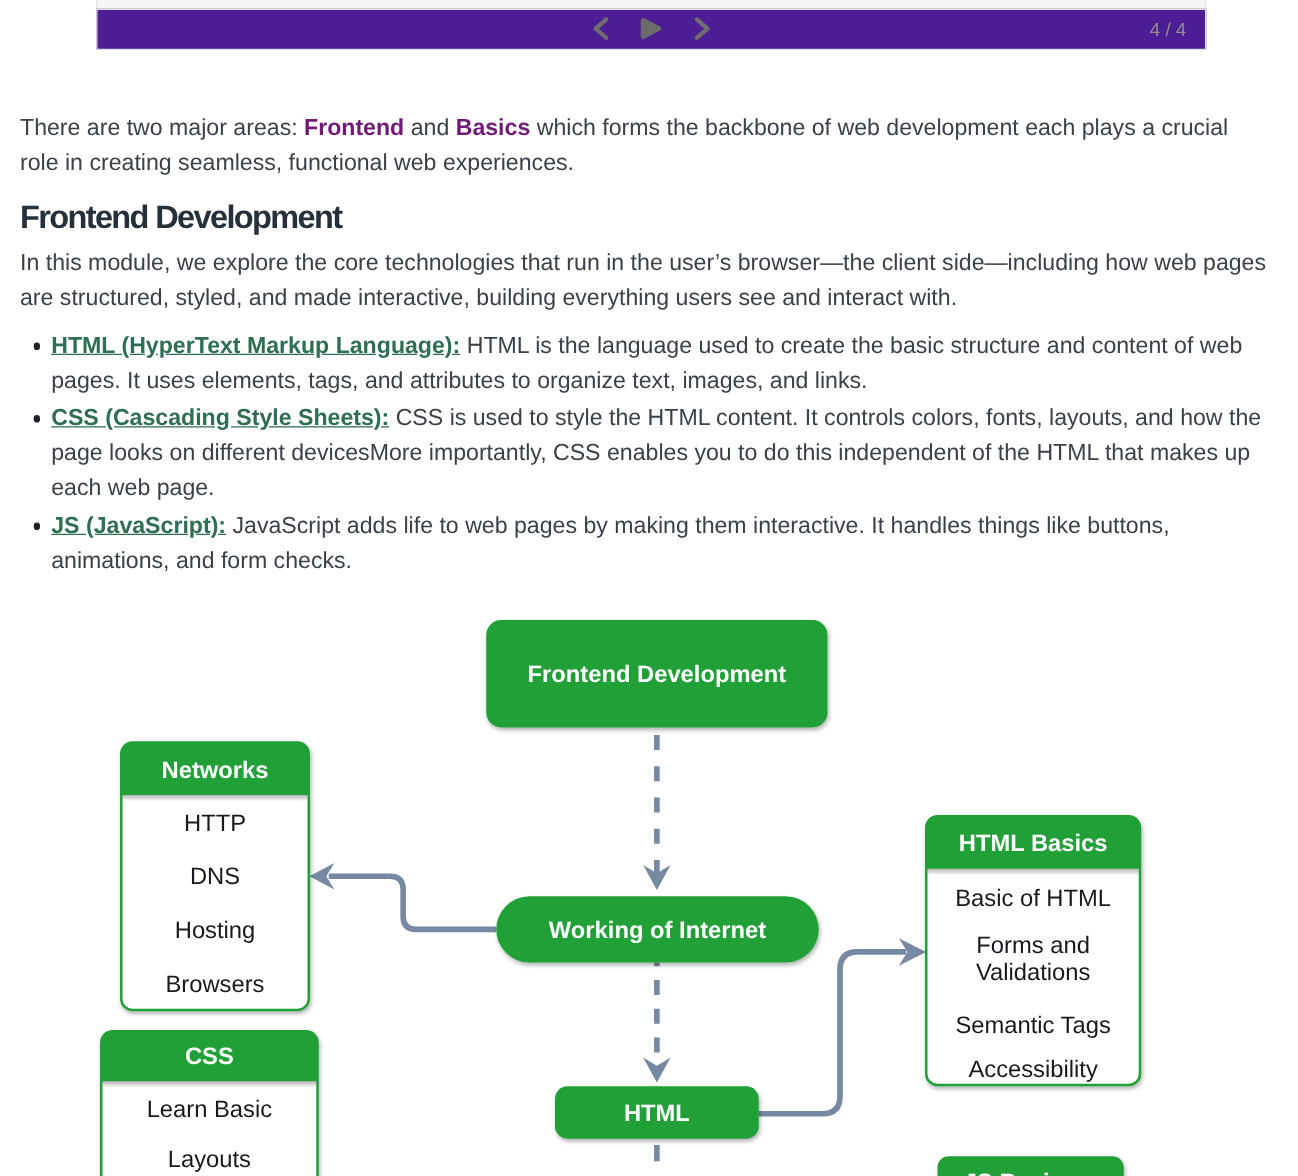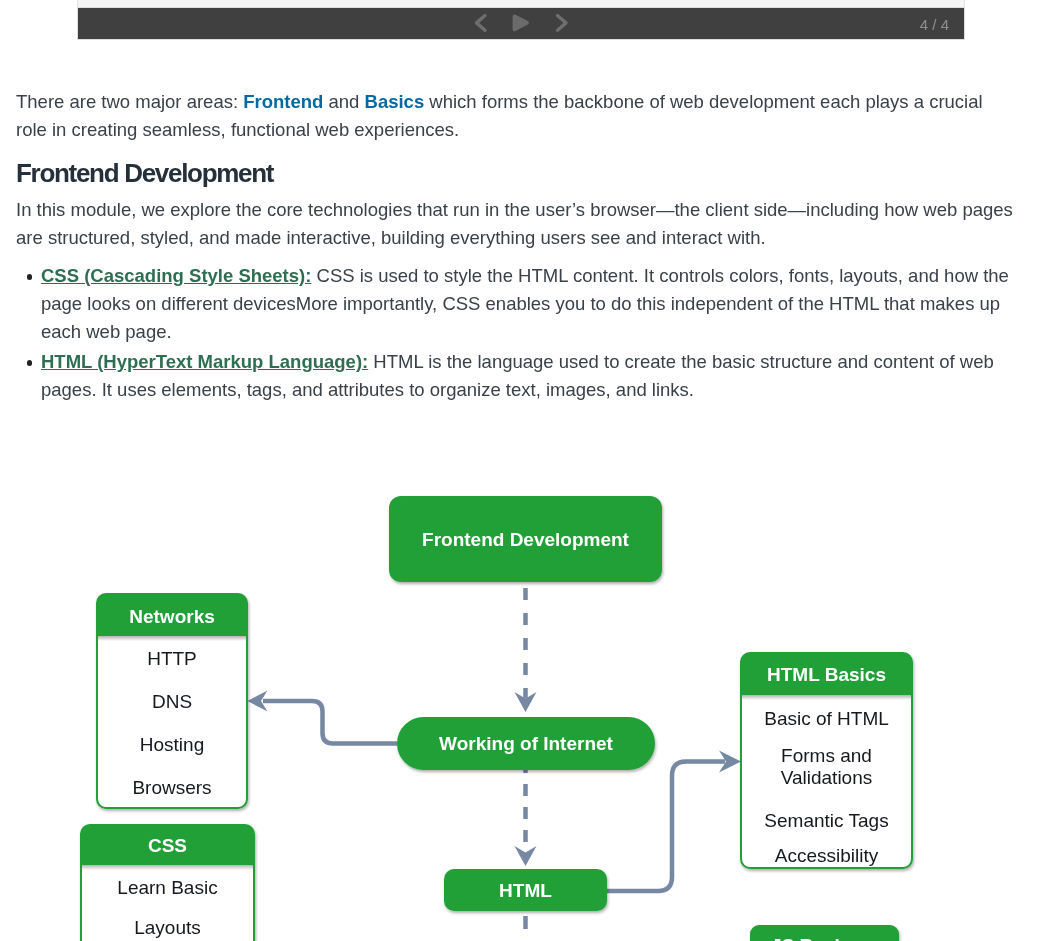--- a/index.html
+++ b/index.html
@@ -1,57 +1,58 @@
 <!DOCTYPE html>
 <html><head>
 <meta charset="utf-8">
 <style>
   html,body{margin:0;padding:0;background:#ffffff;}
   body{width:1038px;height:941px;position:relative;overflow:hidden;
        font-family:"Liberation Sans",sans-serif;}
   .slidebottom{position:absolute;left:77px;top:0;width:886px;height:7px;
        background:#f5f5f5;border-left:1px solid #e3e3e3;border-right:1px solid #e3e3e3;}
   .bar{position:absolute;left:77px;top:7px;width:886px;height:31px;
-       background:#404040;border:1px solid #dedede;border-width:1px 1px 1px 1px;}
+       background:#4c1d95;border:1px solid #dedede;border-width:1px 1px 1px 1px;}
   .bar svg{position:absolute;top:0;}
   .count{position:absolute;right:15px;top:8px;font-size:15px;color:#8f8f8f;}
   .txt{position:absolute;left:16px;font-size:18.5px;line-height:28px;color:#3a4149;
        letter-spacing:0;}
   .p1{top:88px;}
   h2.hd{position:absolute;left:16px;top:156px;margin:0;font-size:26px;line-height:34px;
        letter-spacing:-1.3px;color:#25303b;font-weight:bold;}
   .p2{top:196px;}
   .lst{position:absolute;left:41px;top:262px;font-size:18.5px;line-height:28px;color:#3a4149;}
   .li{position:relative;margin-bottom:2px;}
   .li::before{content:"";position:absolute;left:-14.5px;top:12px;width:5.5px;height:5.5px;
        border-radius:50%;background:#1f2328;}
   .lnk{color:#2e6e52;font-weight:bold;text-decoration:underline;}
-  b{color:#0369a1;}
+  b{color:#701a75;}
 </style>
 </head>
 <body>
 <div class="slidebottom"></div>
 <div class="bar">
   <svg width="886" height="31" viewBox="0 0 886 31">
     <polyline points="407,7.5 398.5,14.85 407,22.2" fill="none" stroke="#6e6e6e" stroke-width="3.4" stroke-linecap="round" stroke-linejoin="round"></polyline>
     <path d="M 436.6 8.4 L 448.9 14.85 L 436.6 21.3 Z" fill="#6b6b6b" stroke="#6b6b6b" stroke-width="4" stroke-linejoin="round"></path>
     <polyline points="479.5,7.5 488,14.85 479.5,22.2" fill="none" stroke="#6e6e6e" stroke-width="3.4" stroke-linecap="round" stroke-linejoin="round"></polyline>
   </svg>
   <span class="count">4 / 4</span>
 </div>
 
 <div class="txt p1">There are two major areas: <b>Frontend</b> and <b>Basics</b> which forms the backbone of web development each plays a crucial<br>role in creating seamless, functional web experiences.</div>
 
 <h2 class="hd">Frontend Development</h2>
 
 <div class="txt p2">In this module, we explore the core technologies that run in the user’s browser—the client side—including how web pages<br>are structured, styled, and made interactive, building everything users see and interact with.</div>
 
 <div class="lst">
+  <div class="li"><span class="lnk">HTML (HyperText Markup Language):</span> HTML is the language used to create the basic structure and content of web<br>pages. It uses elements, tags, and attributes to organize text, images, and links.</div>
   <div class="li"><span class="lnk">CSS (Cascading Style Sheets):</span> CSS is used to style the HTML content. It controls colors, fonts, layouts, and how the<br>page looks on different devicesMore importantly, CSS enables you to do this independent of the HTML that makes up<br>each web page.</div>
-  <div class="li"><span class="lnk">HTML (HyperText Markup Language):</span> HTML is the language used to create the basic structure and content of web<br>pages. It uses elements, tags, and attributes to organize text, images, and links.</div>
+  <div class="li"><span class="lnk">JS (JavaScript):</span> JavaScript adds life to web pages by making them interactive. It handles things like buttons,<br>animations, and form checks.</div>
 </div>
 
 <svg style="position:absolute;left:0;top:480px;" width="1038" height="461" viewBox="0 480 1038 461">
   <defs>
     <linearGradient id="hshadow" x1="0" y1="0" x2="0" y2="1">
       <stop offset="0" stop-color="#000000" stop-opacity="0.30"></stop>
       <stop offset="1" stop-color="#000000" stop-opacity="0"></stop>
     </linearGradient>
     <filter id="ds" x="-30%" y="-30%" width="160%" height="160%">
       <feDropShadow dx="1" dy="2" stdDeviation="1.6" flood-color="#000000" flood-opacity="0.32"></feDropShadow>

